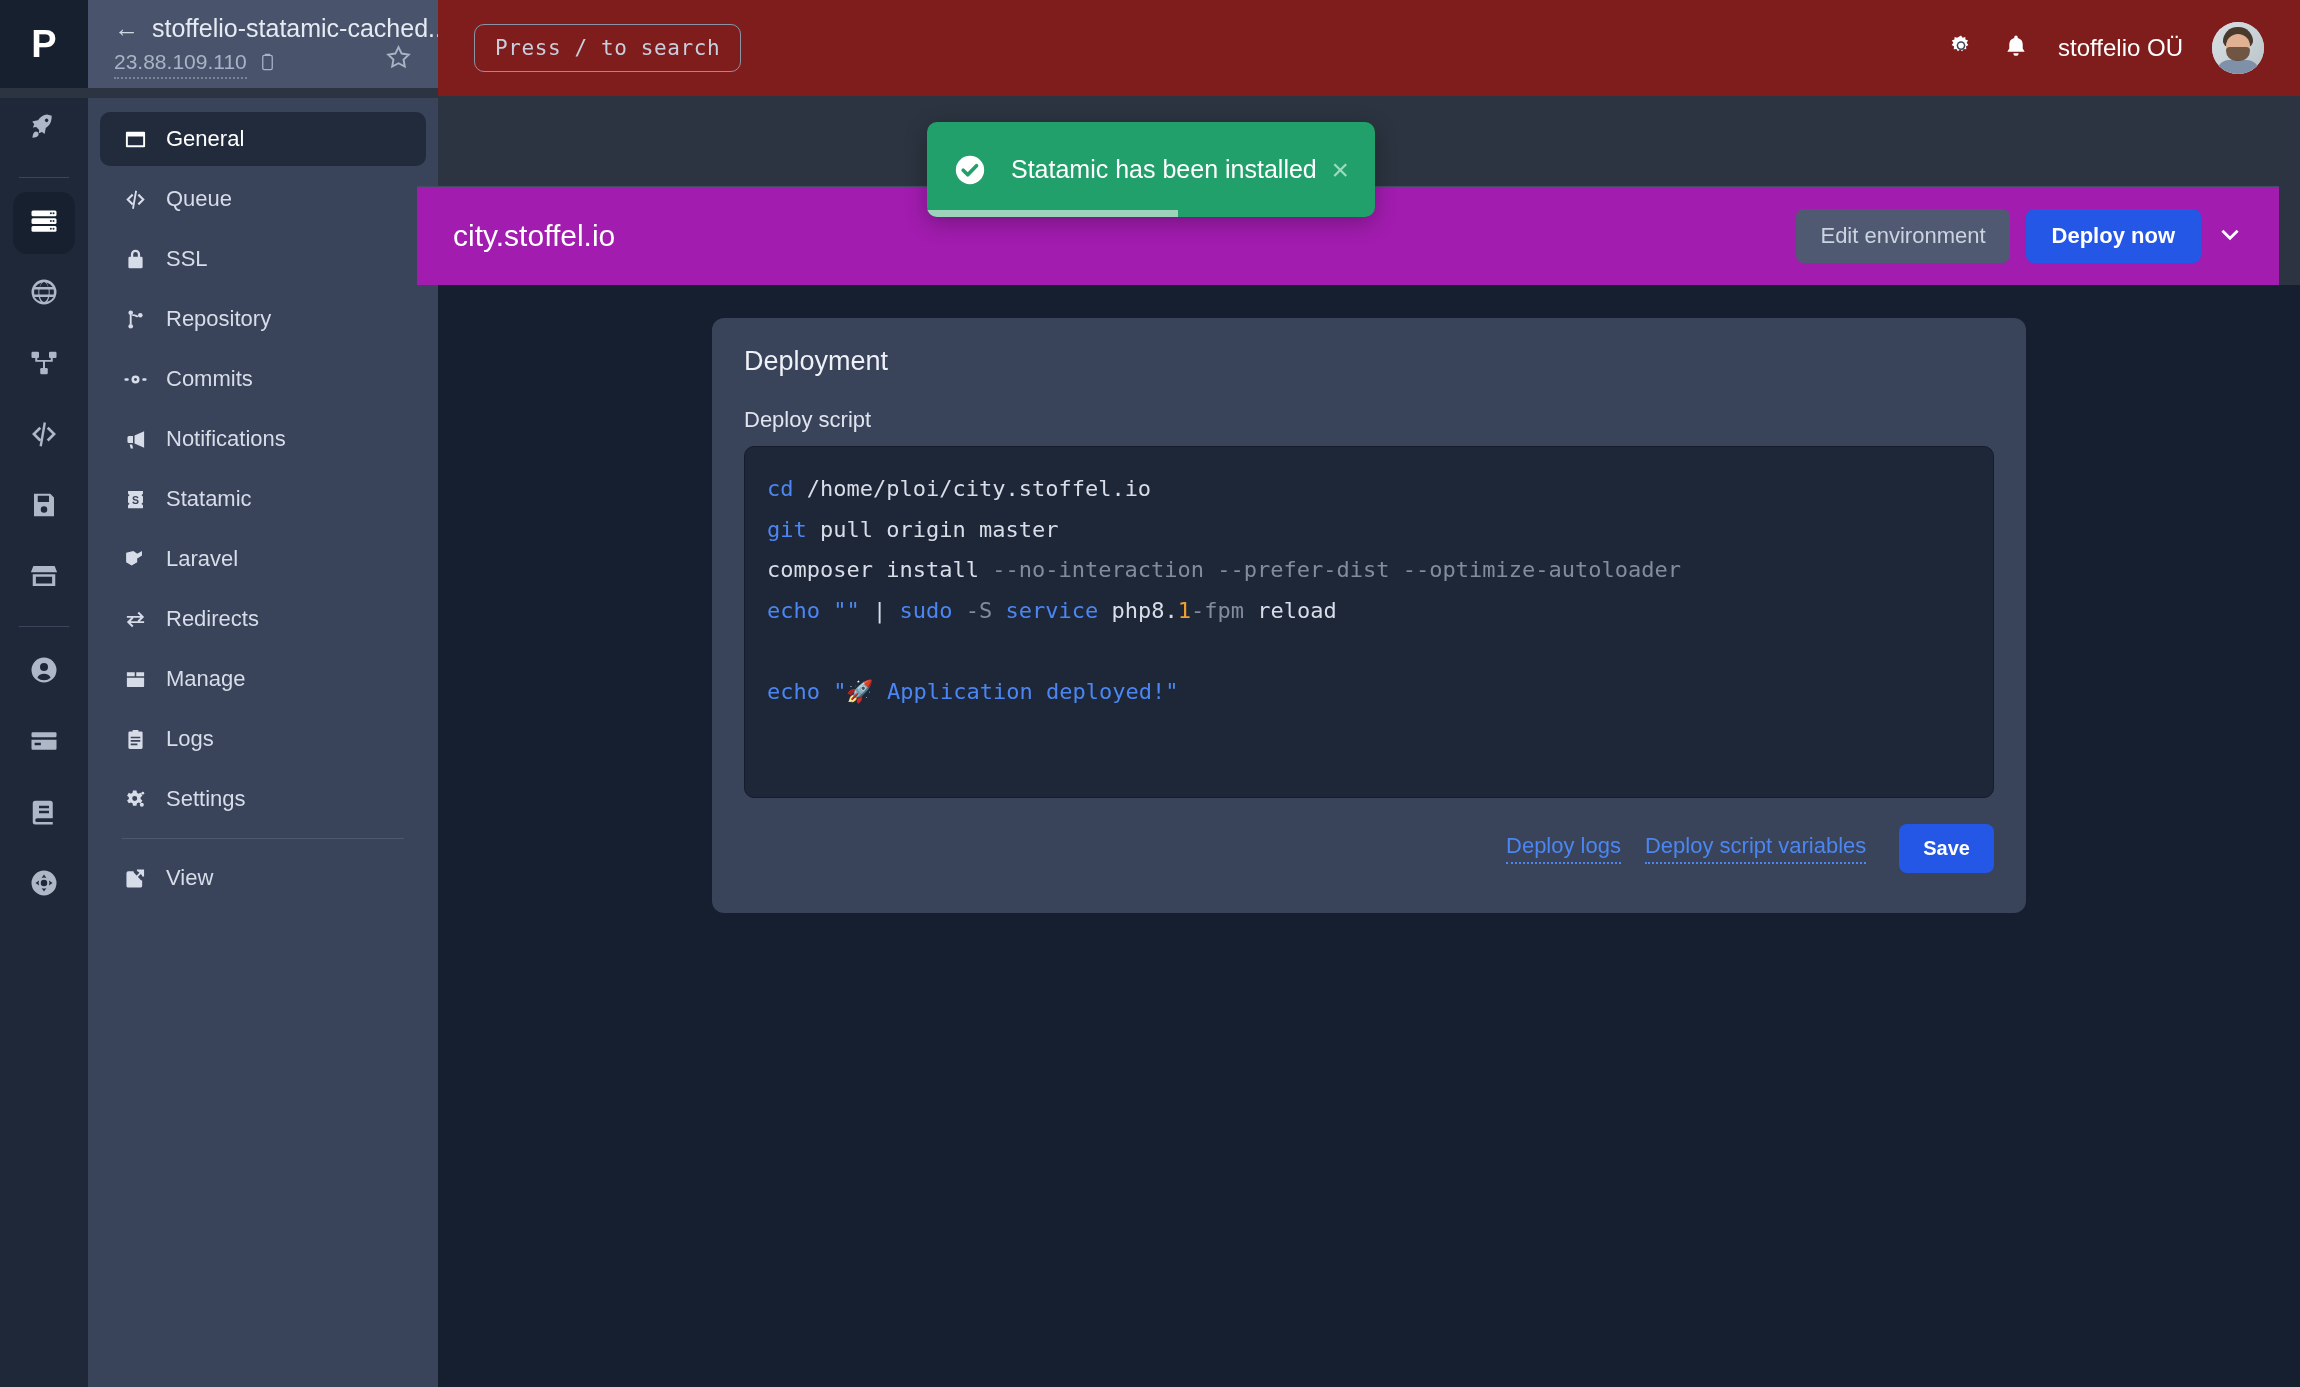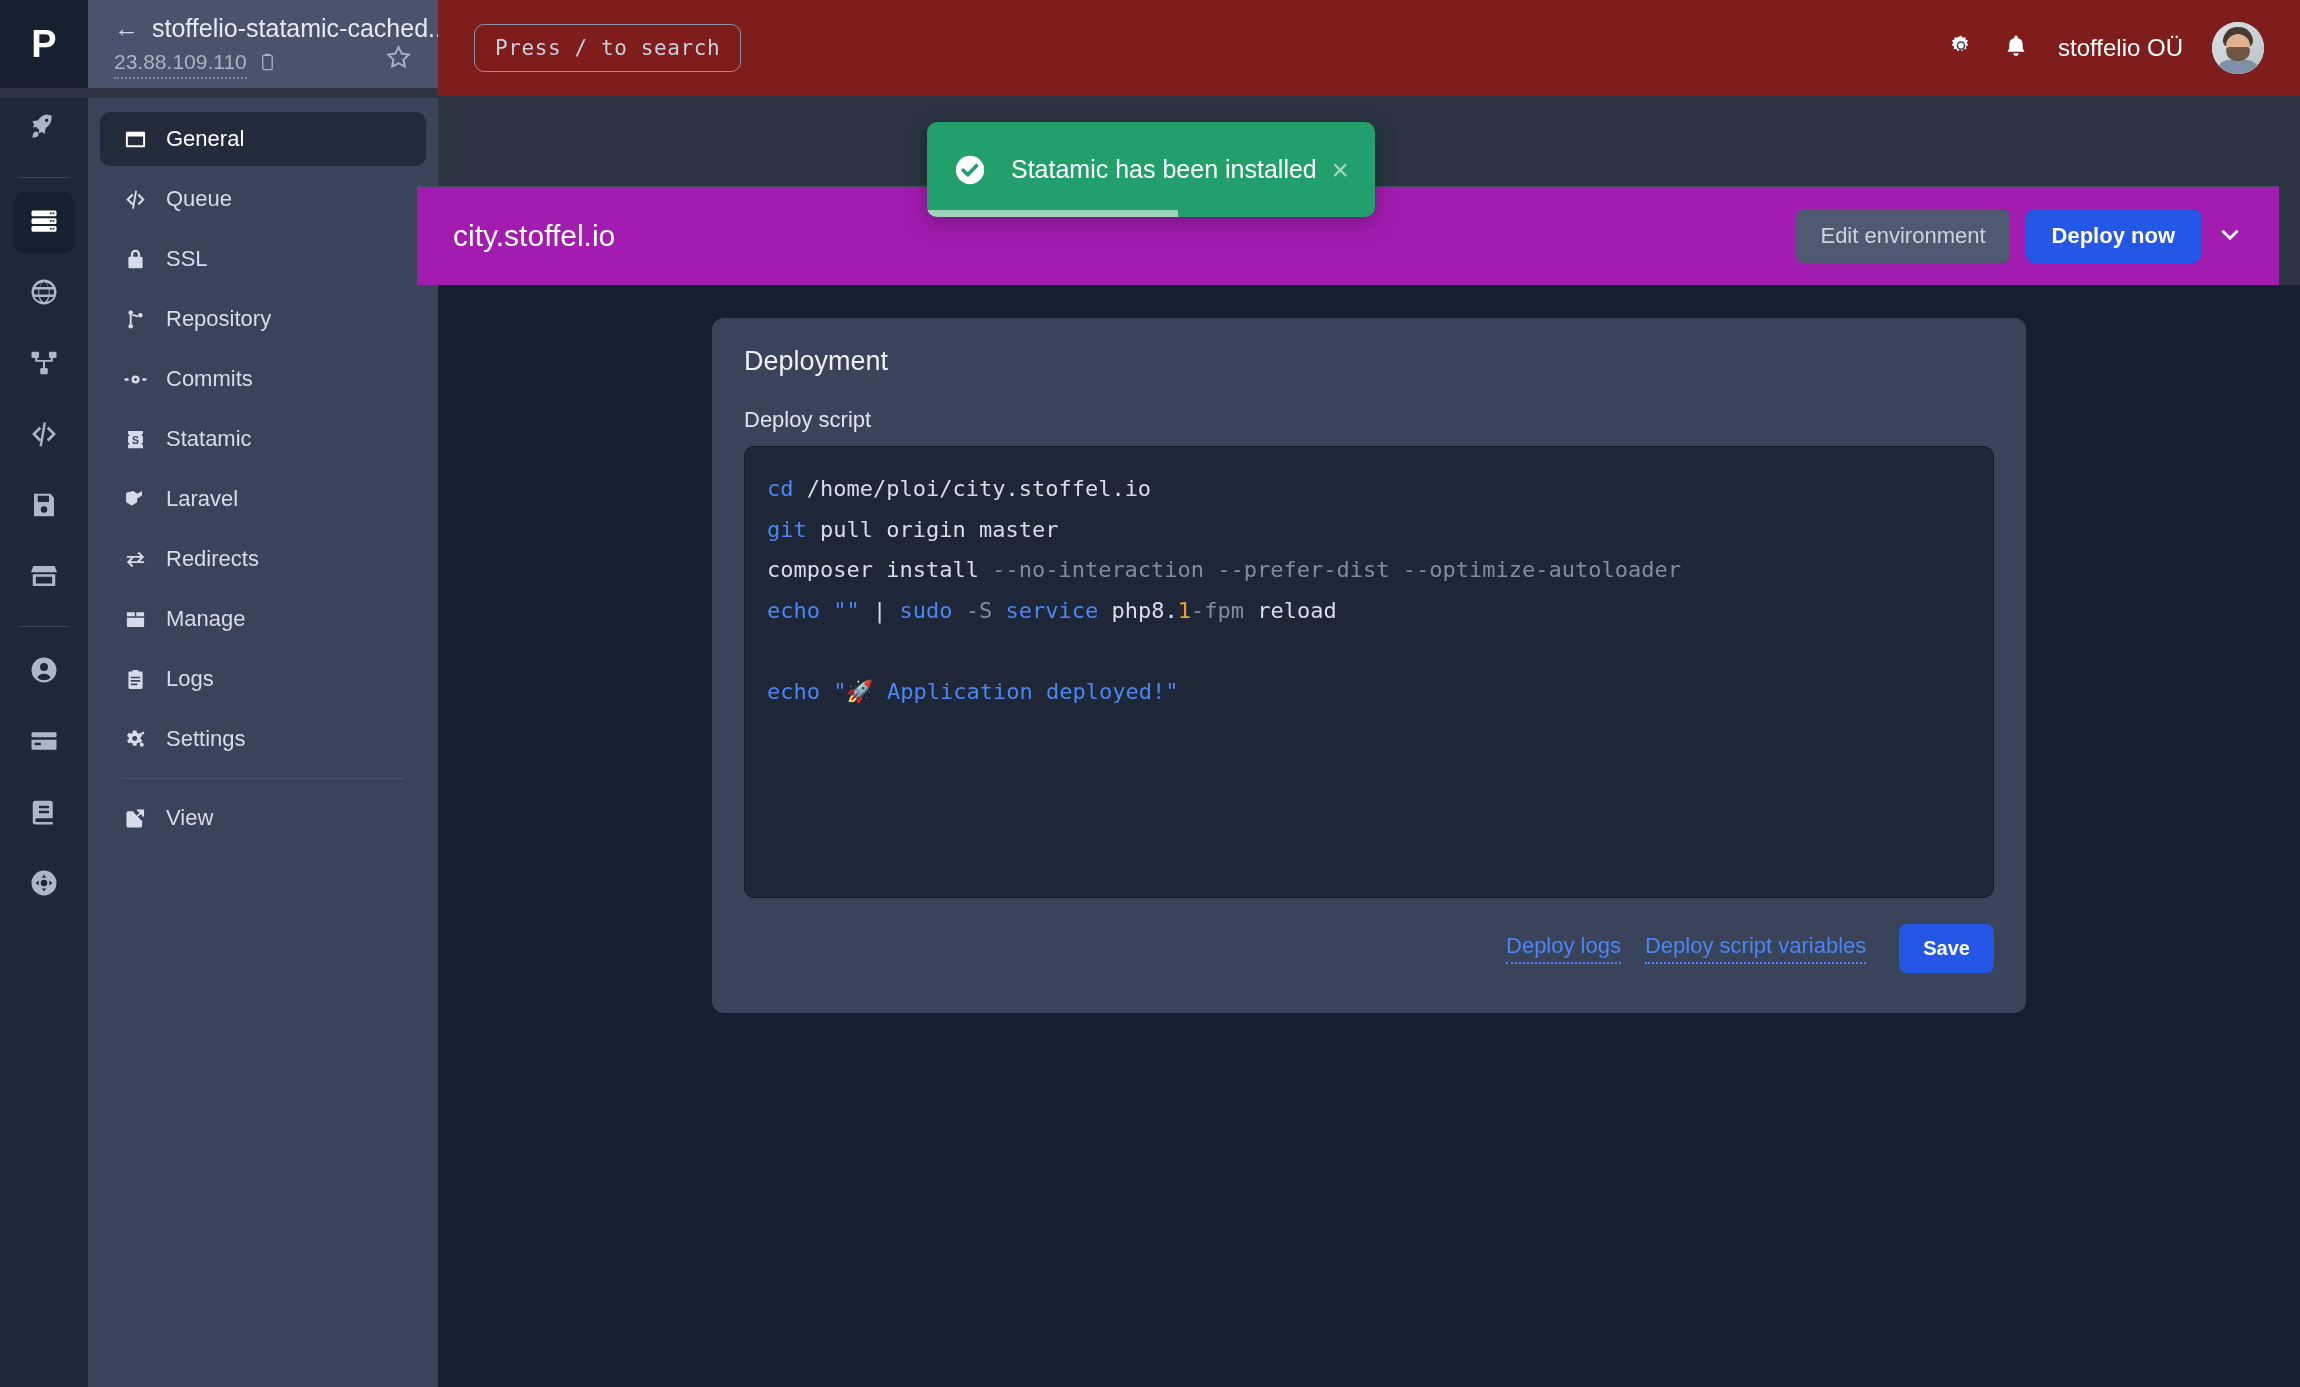--- a/index.html
+++ b/index.html
@@ -136,21 +136,21 @@
     background: #161f2f;
   }
   #deployment-card {
     position: absolute; left: 274px; top: 33px; width: 1314px;
     background: #39435a; border-radius: 12px; padding: 28px 32px 40px 32px;
   }
   #card-title { color: #eef1f7; font-size: 27px; margin-bottom: 30px; }
   #deploy-script-label { color: #dfe4ee; font-size: 22px; margin-bottom: 13px; }
   #deploy-script-editor {
     background: #1e2738; border: 1px solid #151d2b; border-radius: 10px;
-    height: 452px; padding: 22px 22px;
+    height: 352px; padding: 22px 22px;
     font-family: "DejaVu Sans Mono", monospace; font-size: 22px; line-height: 1.85;
     color: #d5dbe6; white-space: pre; overflow: hidden;
   }
   .tok-cmd  { color: #4b86f2; }
   .tok-flag { color: #838c9c; }
   .tok-str  { color: #4b86f2; }
   .tok-num  { color: #f0a030; }
   .tok-plain{ color: #d8dde8; }
 
   #card-footer {
@@ -374,20 +374,28 @@
         <svg viewBox="0 0 24 24">
             <circle cx="12" cy="12" r="4.2"></circle>
             <circle cx="12" cy="12" r="1.5" fill="#39435a"></circle>
             <rect x="0.5" y="10.8" width="4.4" height="2.4" rx="1"></rect>
             <rect x="19.1" y="10.8" width="4.4" height="2.4" rx="1"></rect>
           </svg>
       </span>
       <span>Commits</span>
     </div>
 
+    <div class="nav-item">
+      <span class="nav-icon">
+        <svg viewBox="0 0 24 24">
+            <path d="M21 3.5v17l-10-4.4V7.9L21 3.5zM9.4 8.4v7.2H5.2a1.6 1.6 0 0 1-1.6-1.6v-4a1.6 1.6 0 0 1 1.6-1.6h4.2zM5.9 17.2h2.6l1 4.3H7z"></path>
+          </svg>
+      </span>
+      <span>Notifications</span>
+    </div>
 
     <div class="nav-item">
       <span class="nav-icon">
         <svg viewBox="0 0 24 24">
             <path d="M4.2 3h15.6v3.1l-1.6 1.4 1.6 1.4v6.2l-1.6 1.4 1.6 1.4V21H4.2v-3.1l1.6-1.4-1.6-1.4V8.9l1.6-1.4L4.2 6.1V3z"></path>
             <text x="12" y="16.5" font-family="Liberation Sans, sans-serif" font-size="11" font-weight="bold" text-anchor="middle" fill="#39435a">S</text>
           </svg>
       </span>
       <span>Statamic</span>
     </div>

